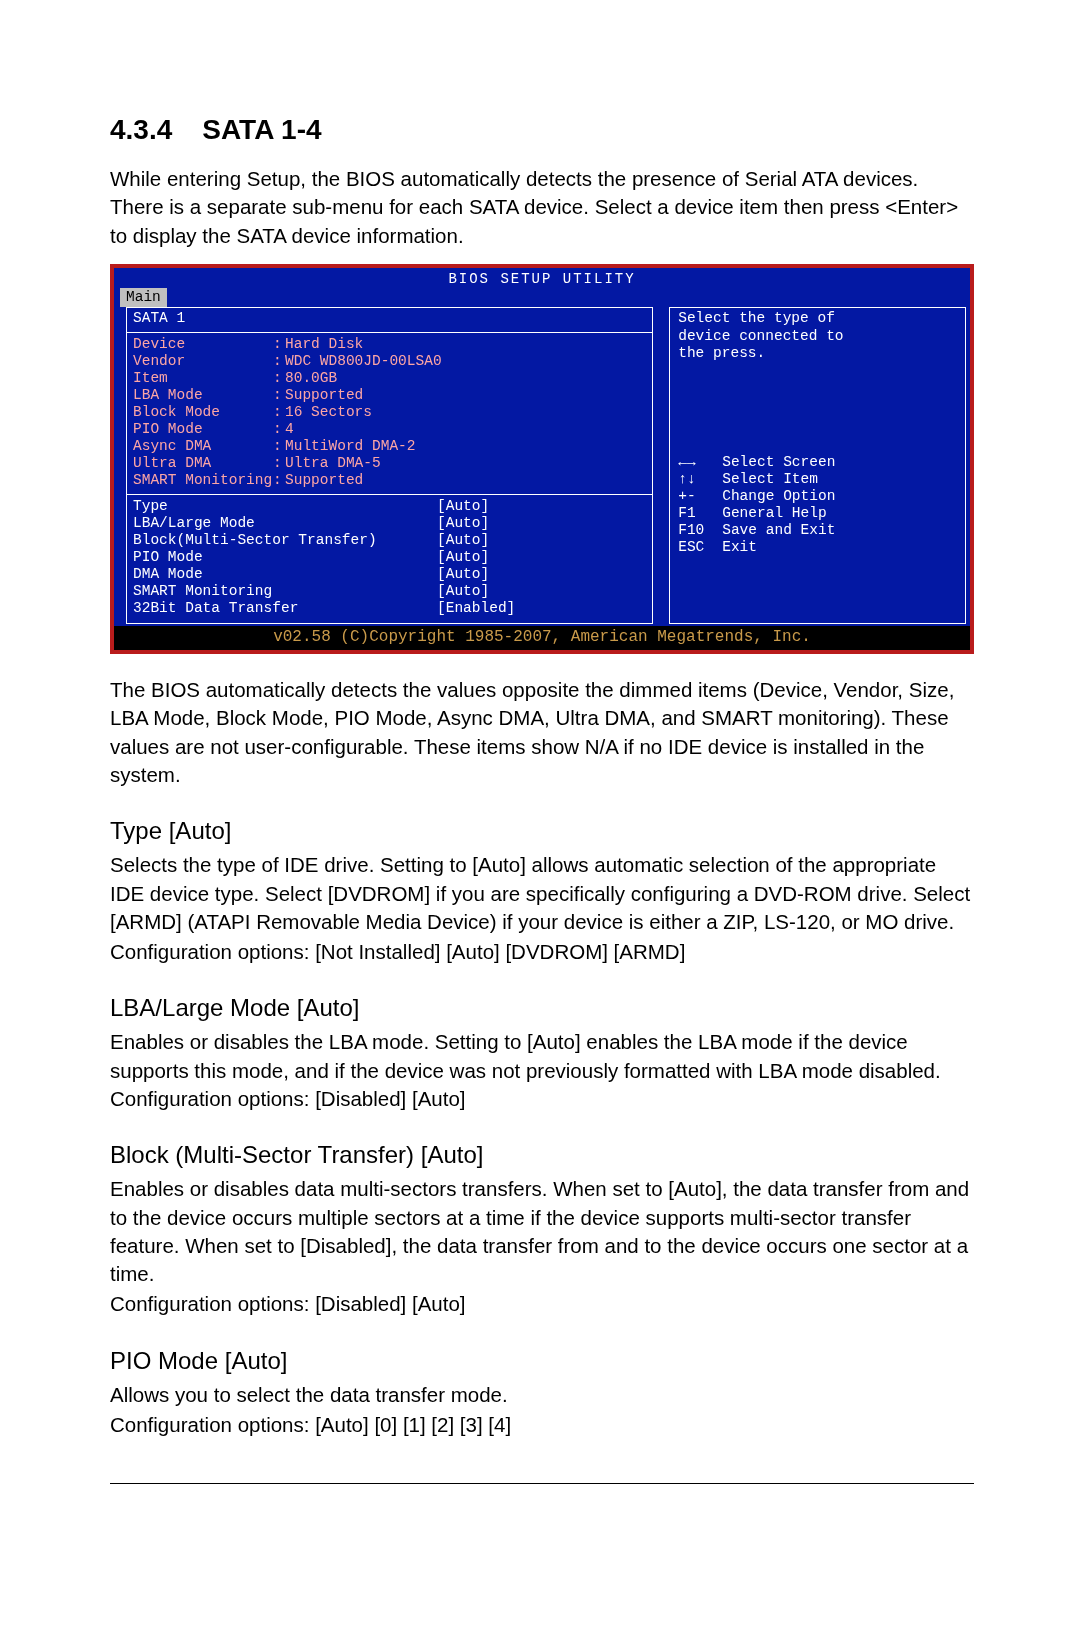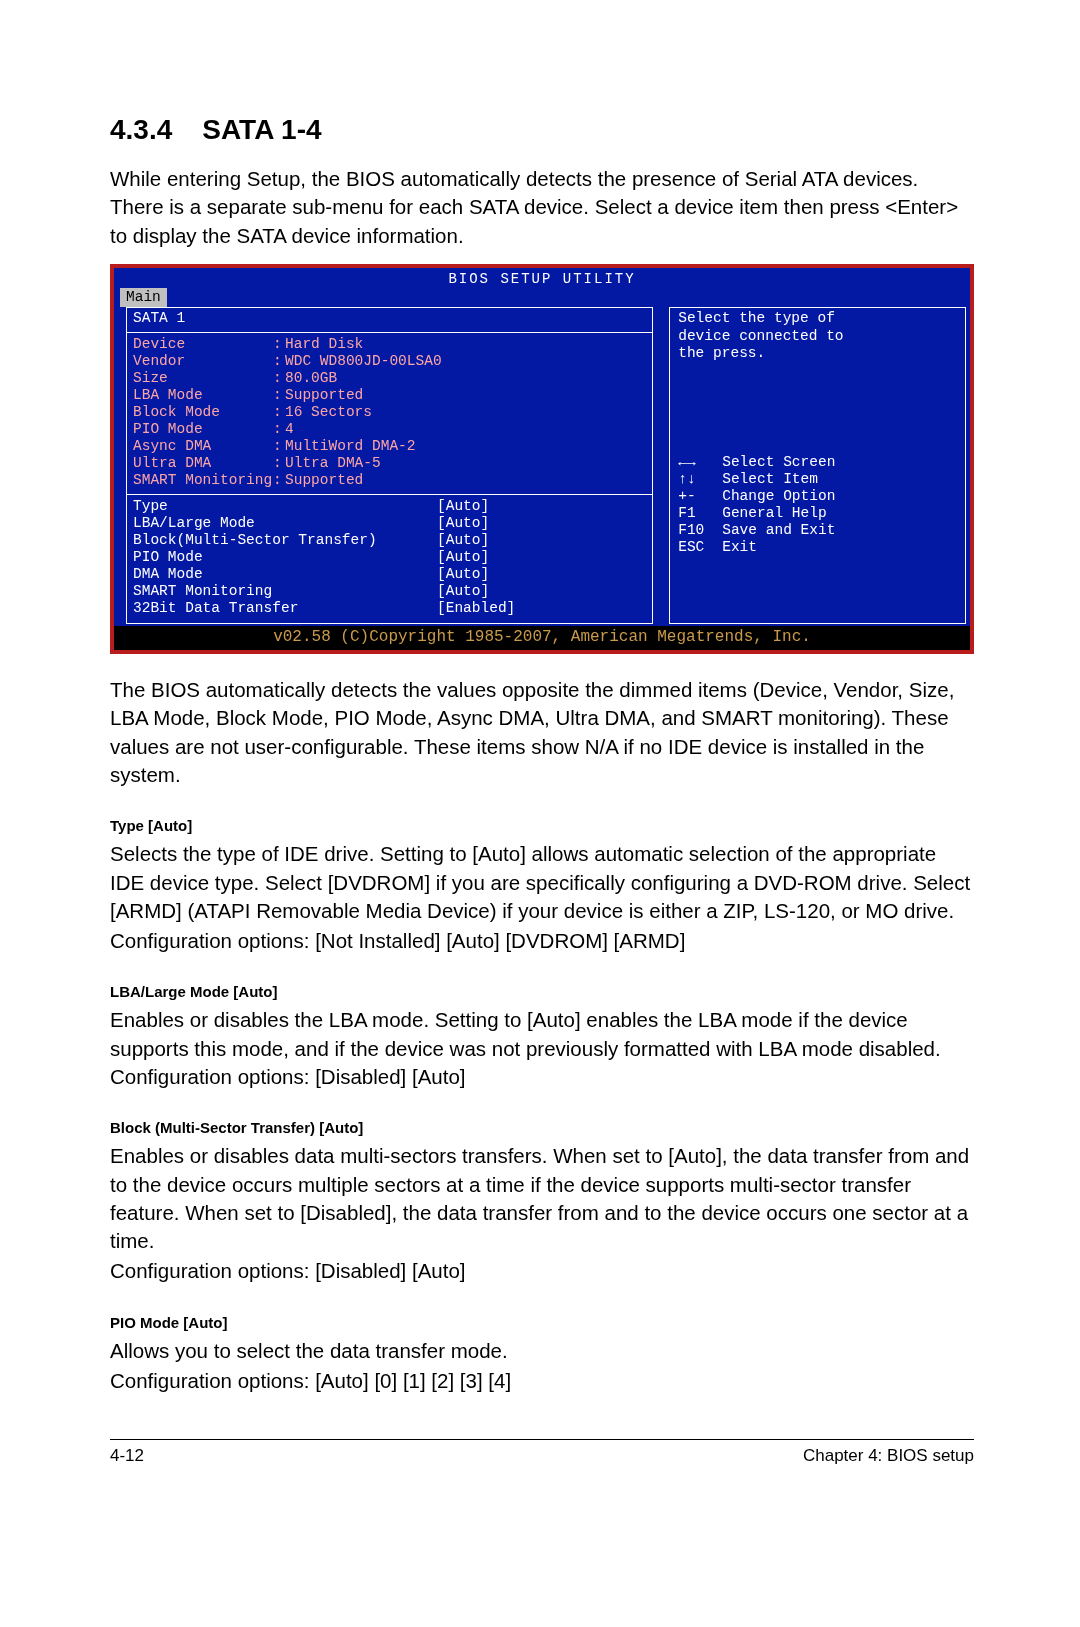--- a/index.html
+++ b/index.html
@@ -74,21 +74,21 @@
   .nav-row .lbl { }
   .bios-footer {
     background: #000;
     color: #c99a4a;
     text-align: center;
     font-family: "Courier New", monospace;
     font-size: 16px;
     padding: 2px 0 3px;
   }
 
-  h2.sub { font-size: 15px; font-weight: bold; margin: 28px 0 6px 0; }
+  h2.sub { font-size: 24px; font-weight: normal; margin: 28px 0 6px 0; }
 
   .foot-rule { border: none; border-top: 1px solid #000; margin: 44px 0 6px 0; }
   .footer { display: flex; justify-content: space-between; font-size: 17px; }
 </style>
 </head>
 <body>
 
 <div class="page">
   <h1 class="section">
     <span class="section-num">4.3.4</span><span class="section-title">SATA 1-4</span>
@@ -110,21 +110,21 @@
               <span class="k">Device</span>
               <span class="c">:</span>
               <span class="v">Hard Disk</span>
             </div>
           <div class="info-row">
               <span class="k">Vendor</span>
               <span class="c">:</span>
               <span class="v">WDC WD800JD-00LSA0</span>
             </div>
           <div class="info-row">
-              <span class="k">Size</span>
+              <span class="k">Item</span>
               <span class="c">:</span>
               <span class="v">80.0GB</span>
             </div>
           <div class="info-row">
               <span class="k">LBA Mode</span>
               <span class="c">:</span>
               <span class="v">Supported</span>
             </div>
           <div class="info-row">
               <span class="k">Block Mode</span>
@@ -212,17 +212,13 @@
 
   <h2 class="sub">Block (Multi-Sector Transfer) [Auto]</h2>
   <p class="body" style="margin-bottom:2px">Enables or disables data multi-sectors transfers. When set to [Auto], the data transfer from and to the device occurs multiple sectors at a time if the device supports multi-sector transfer feature. When set to [Disabled], the data transfer from and to the device occurs one sector at a time.</p>
   <p class="body">Configuration options: [Disabled] [Auto]</p>
 
   <h2 class="sub">PIO Mode [Auto]</h2>
   <p class="body" style="margin-bottom:2px">Allows you to select the data transfer mode.</p>
   <p class="body">Configuration options: [Auto] [0] [1] [2] [3] [4]</p>
 
   <hr class="foot-rule">
-  <div class="footer">
-    <span>4-12</span>
-    <span>Chapter 4: BIOS setup</span>
-  </div>
 </div>
 
 </body></html>

